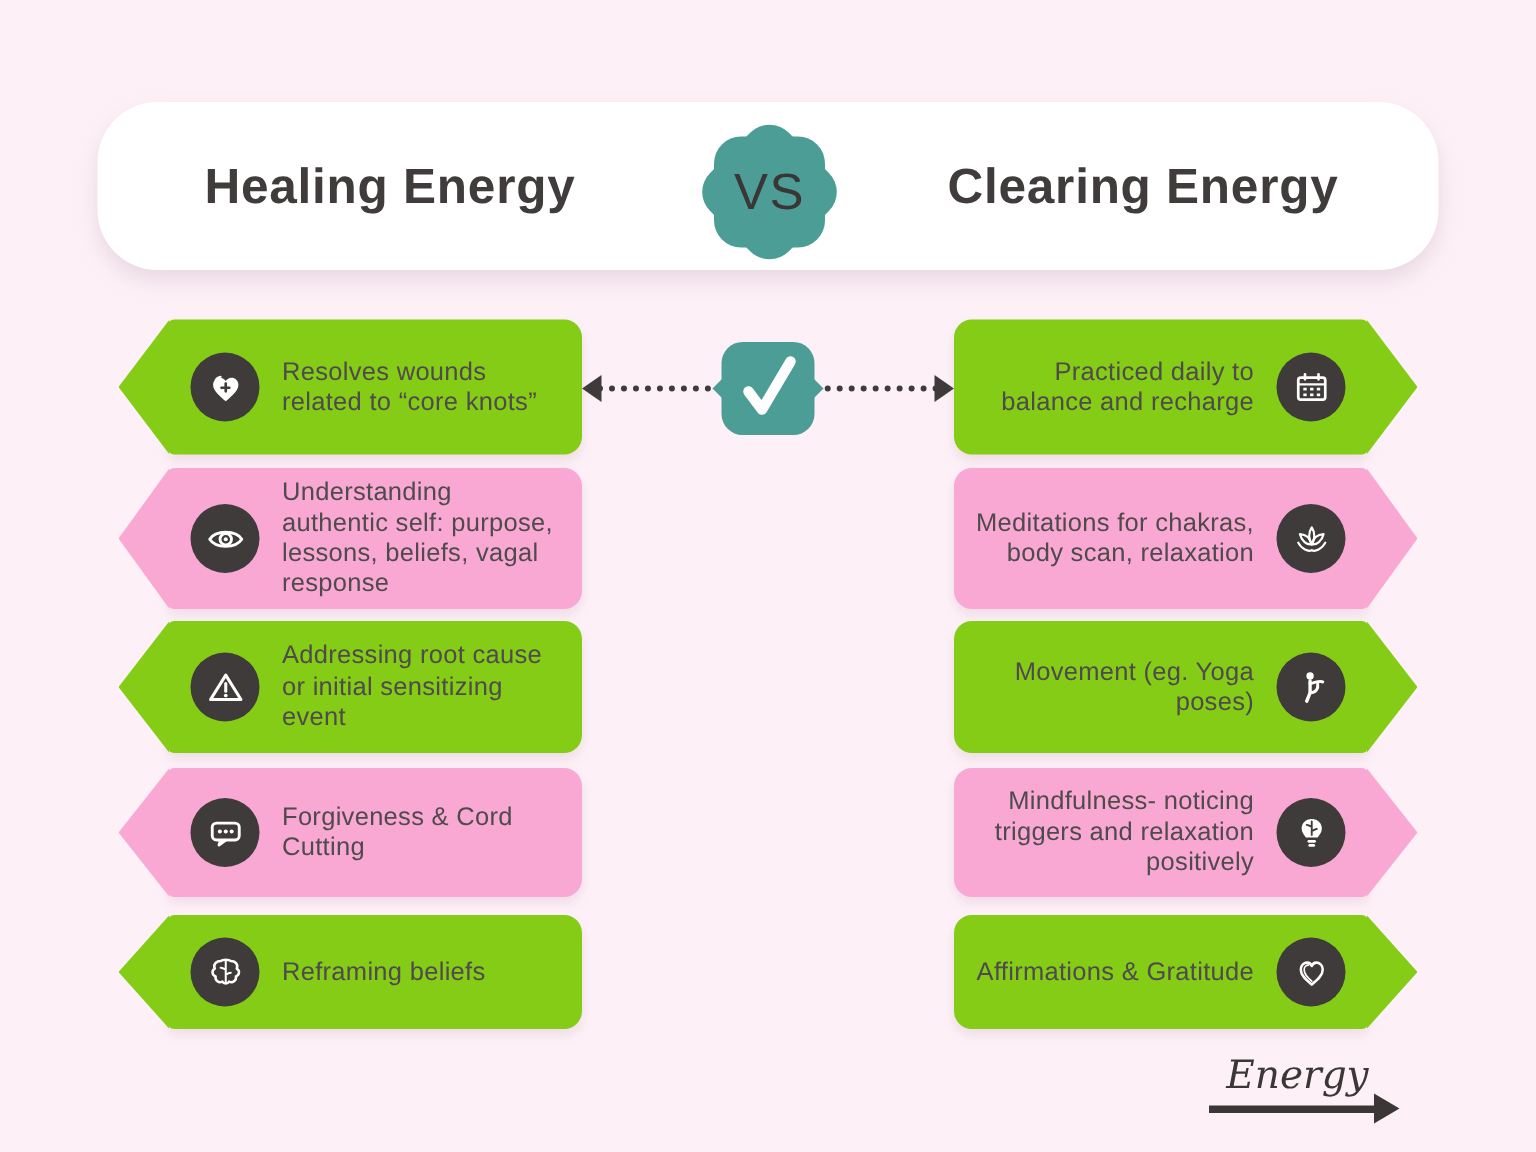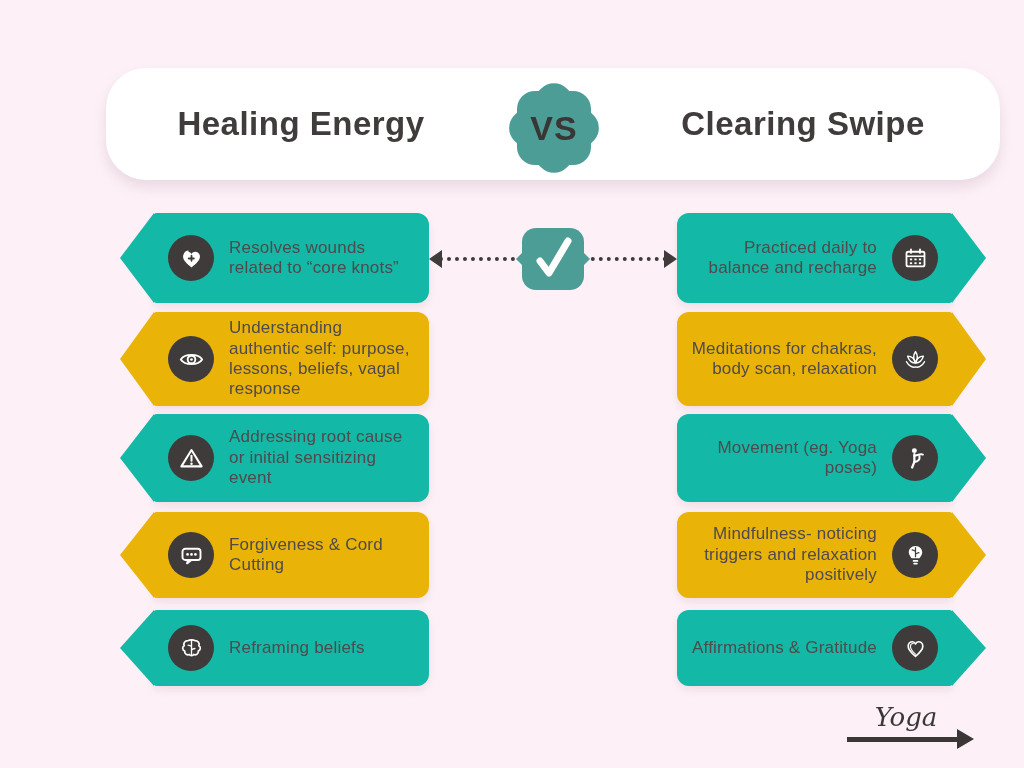--- a/index.html
+++ b/index.html
@@ -3,21 +3,21 @@
 <meta charset="utf-8">
 <style>
   * { margin: 0; padding: 0; box-sizing: border-box; }
   html, body { width: 1024px; height: 768px; }
   body {
     font-family: "Liberation Sans", sans-serif;
     background: #fdf1f7;
     position: relative;
     overflow: hidden;
   }
-  .stage { position: absolute; inset: 0; margin-left: 41px; }
+  .stage { position: absolute; inset: 0; }
 
   
   .header-bar {
     position: absolute; left: 65px; top: 68px; width: 894px; height: 112px;
     background: #ffffff; border-radius: 40px;
     box-shadow: 0 7px 14px rgba(187,150,172,0.28);
   }
   .header-title {
     position: absolute; top: 68px; height: 112px;
     display: flex; align-items: center; justify-content: center;
@@ -27,21 +27,21 @@
   .header-title.right { left: 572px; width: 380px; }
 
   .vs-star { position: absolute; left: 461px; top: 76px; width: 104px; height: 104px; }
   .vs-star .sq {
     position: absolute; left: 15px; top: 15px; width: 74px; height: 74px;
     background: #4d9d97; border-radius: 18px;
   }
   .vs-star .sq.rot { transform: rotate(45deg); }
   .vs-star .vs-label {
     position: absolute; inset: 0; display: flex; align-items: center; justify-content: center;
-    font-size: 34px; font-weight: bold; color: #3a3635; letter-spacing: 1px;
+    font-size: 34px; font-weight: normal; color: #3a3635; letter-spacing: 1px;
   }
 
   
   .connector-line {
     position: absolute; left: 398px; top: 257px; width: 228px; height: 0;
     border-top: 4px dotted #3f3b3a;
   }
   .arrowhead { position: absolute; top: 250px; width: 0; height: 0; }
   .arrowhead.left-end {
     left: 388px;
@@ -64,22 +64,22 @@
   }
   .check-badge::before { left: -6px;  border-right: 7px solid #4d9d97; }
   .check-badge::after  { right: -6px; border-left: 7px solid #4d9d97; }
   .check-badge svg { width: 52px; height: 52px; overflow: visible; }
 
   
   .card {
     position: absolute; display: flex; align-items: center;
     box-shadow: 0 4px 8px rgba(166,120,142,0.16);
   }
-  .card.green { background: #14b8a6; }
-  .card.pink  { background: #eab308; }
+  .card.green { background: #84cc16; }
+  .card.pink  { background: #f9a8d4; }
   .col-left  .card { left: 112px; width: 276px; border-radius: 4px 12px 12px 4px; }
   .col-right .card { left: 636px; width: 276px; border-radius: 12px 4px 4px 12px; }
   .card .tip {
     position: absolute; top: 0; height: 100%; width: 34px; background: inherit;
   }
   .col-left  .card .tip { left: -33px; clip-path: polygon(100% 0, 0 50%, 100% 100%); }
   .col-right .card .tip { right: -33px; clip-path: polygon(0 0, 100% 50%, 0 100%); }
 
   .icon-circle {
     position: absolute; top: 50%; transform: translateY(-50%);
@@ -122,21 +122,21 @@
     border-left: 17px solid #3b3736;
   }
 </style>
 </head>
 <body>
 
 <div class="stage">
 
   <div class="header-bar"></div>
   <div class="header-title left">Healing Energy</div>
-  <div class="header-title right">Clearing Swipe</div>
+  <div class="header-title right">Clearing Energy</div>
   <div class="vs-star">
     <div class="sq"></div>
     <div class="sq rot"></div>
     <div class="vs-label">VS</div>
   </div>
 
   <div class="connector-line"></div>
   <div class="arrowhead left-end"></div>
   <div class="arrowhead right-end"></div>
   <div class="check-badge">
@@ -277,17 +277,17 @@
         <svg viewBox="0 0 24 24">
           <path d="M12 19 C8.5 16 5.5 13.5 5.5 10 C5.5 7.5 7.5 6 9.3 6 C10.6 6 11.5 6.8 12 8 C12.5 6.8 13.4 6 14.7 6 C16.5 6 18.5 7.5 18.5 10 C18.5 13.5 15.5 16 12 19 Z" fill="none" stroke="#ffffff" stroke-width="1.5" stroke-linejoin="round"></path>
           <path d="M12 17 C9.5 14.8 7.5 13 7.5 10.2 C7.5 8.5 8.8 7.5 10 7.5" fill="none" stroke="#ffffff" stroke-width="1" stroke-linecap="round"></path>
         </svg>
       </span>
       <p class="card-text">Affirmations &amp; Gratitude</p>
     </div>
 
   </div>
 
-  <div class="swipe-label">Yoga</div>
+  <div class="swipe-label">Energy</div>
   <div class="swipe-arrow-line"></div>
   <div class="swipe-arrow-head"></div>
 
 </div>
 
 </body></html>

